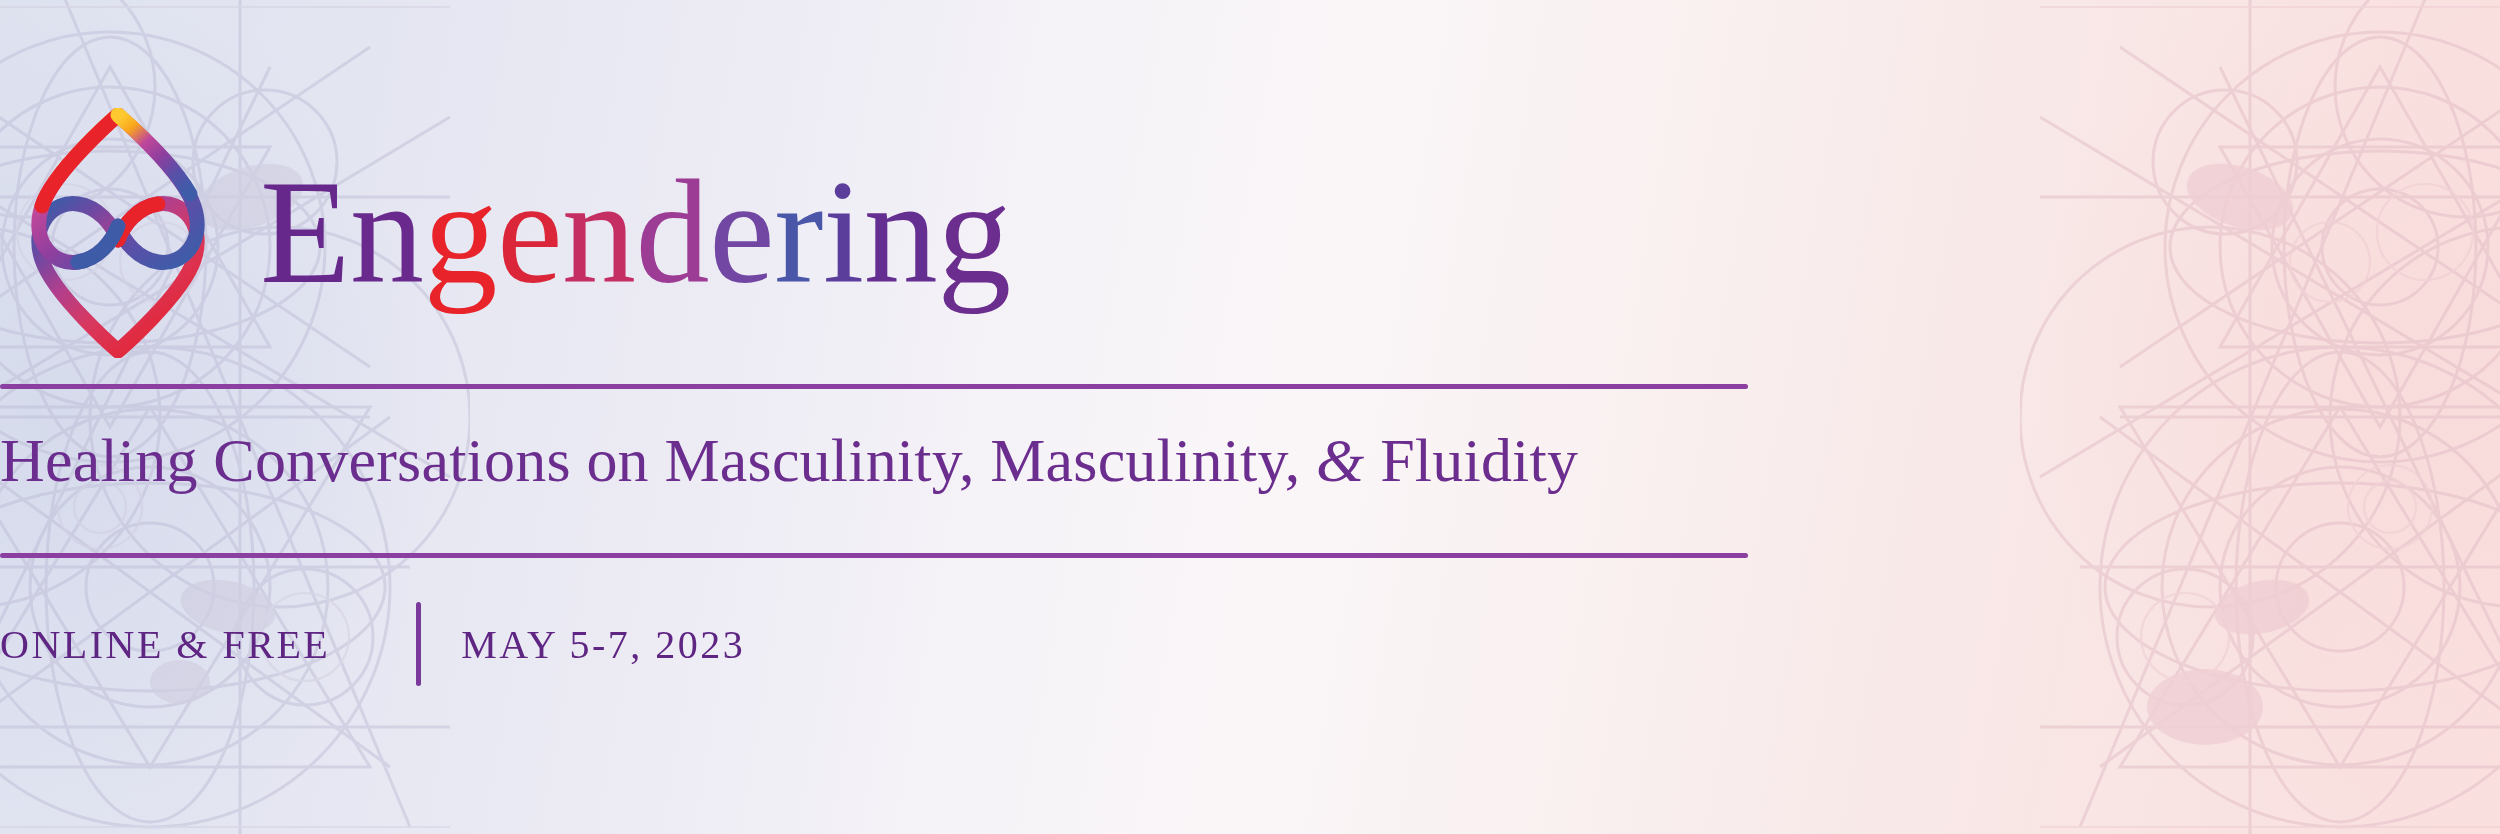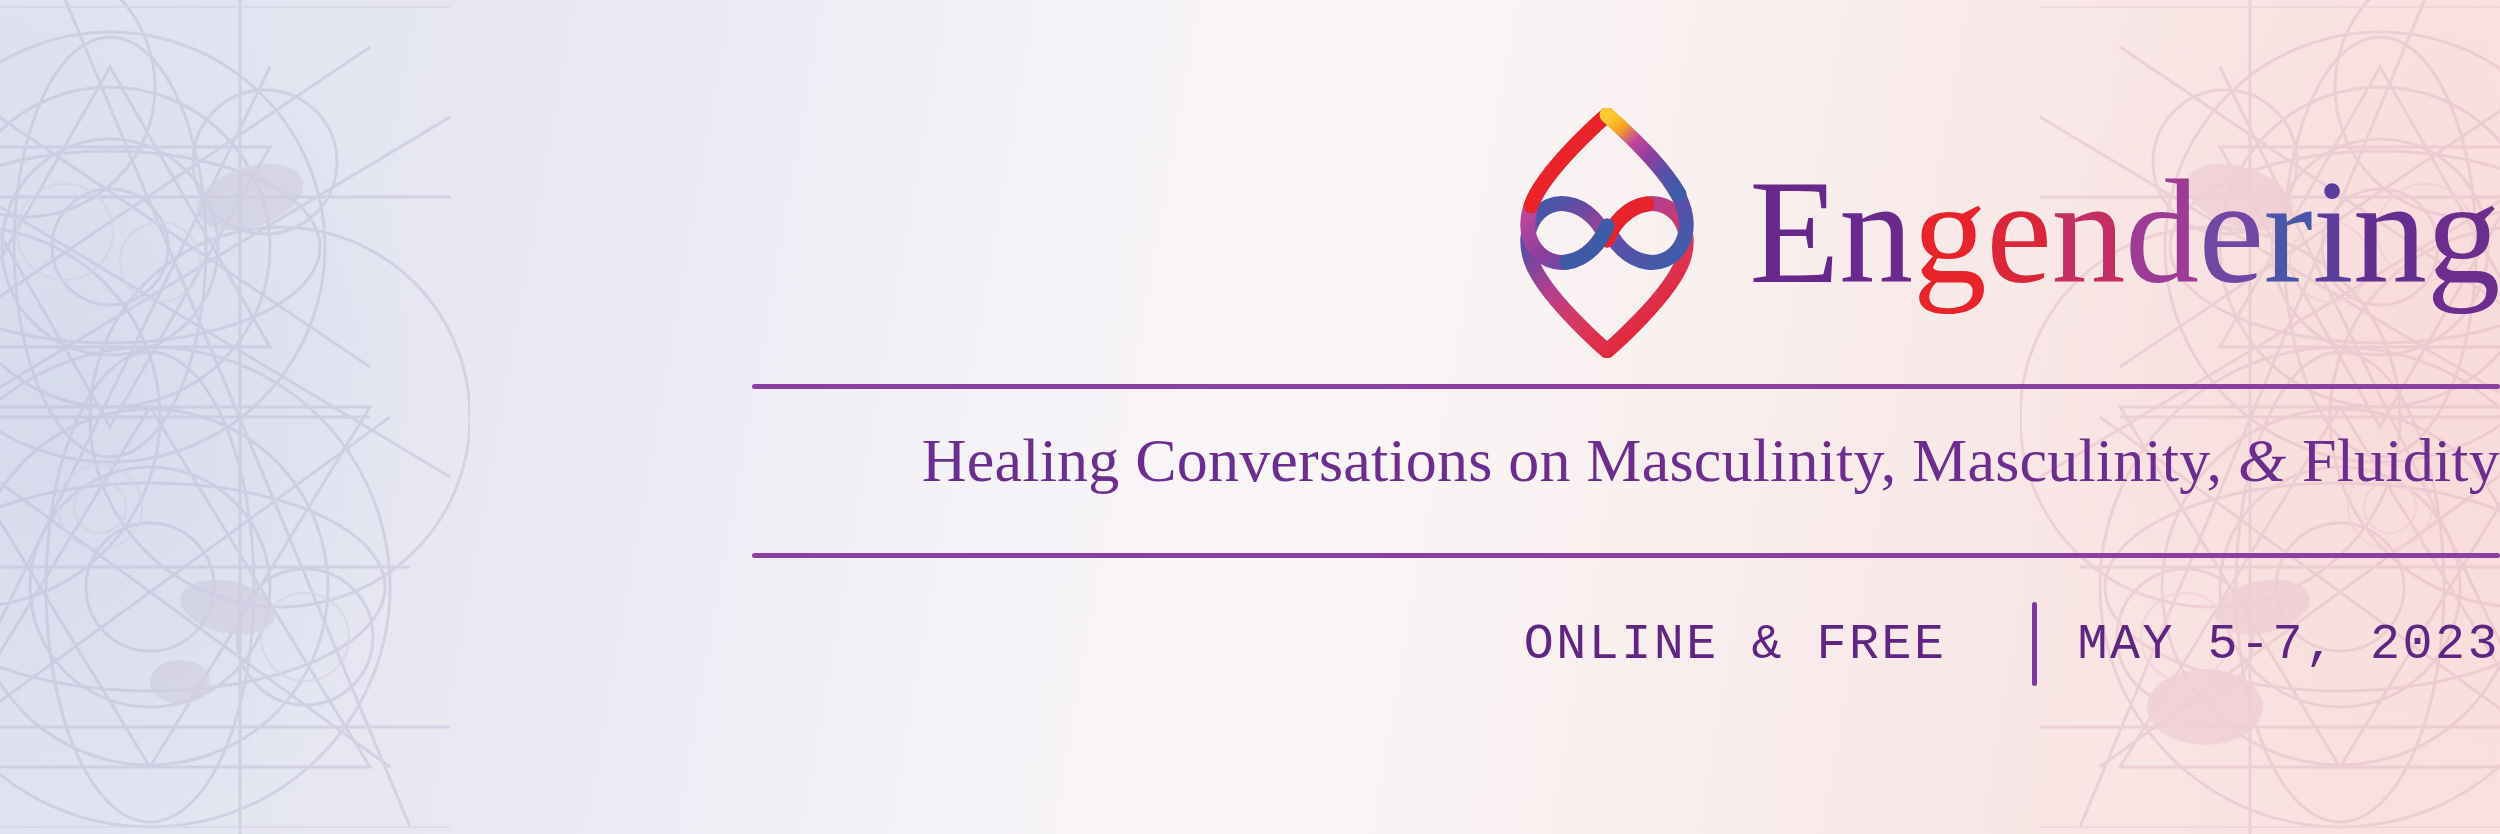--- a/index.html
+++ b/index.html
@@ -72,22 +72,21 @@
 
   
   .content {
     position: absolute;
     left: 0;
     right: 0;
     top: 0;
     bottom: 0;
     display: flex;
     flex-direction: column;
-    align-items: flex-end;
-    padding-left: 38px;
+    align-items: flex-start;
   }
 
   
   .lockup {
     display: flex;
     align-items: center;
     margin-top: 108px;
     margin-left: 18px;
   }
 
@@ -143,24 +142,23 @@
   }
 
   
   .meta-row {
     display: flex;
     align-items: center;
     margin-top: 44px;
   }
   .meta-item {
     color: #5E2583;
-    font-size: 50px;
+    font-size: 40px;
     letter-spacing: 2.5px;
     white-space: nowrap;
-    font-family: Liberation Mono, monospace;
   }
   .meta-item.left-item { margin-right: 86px; }
   .meta-item.right-item { margin-left: 40px; }
   .meta-sep {
     width: 5px;
     height: 84px;
     background: #7B3A9B;
     border-radius: 3px;
   }
 </style>

